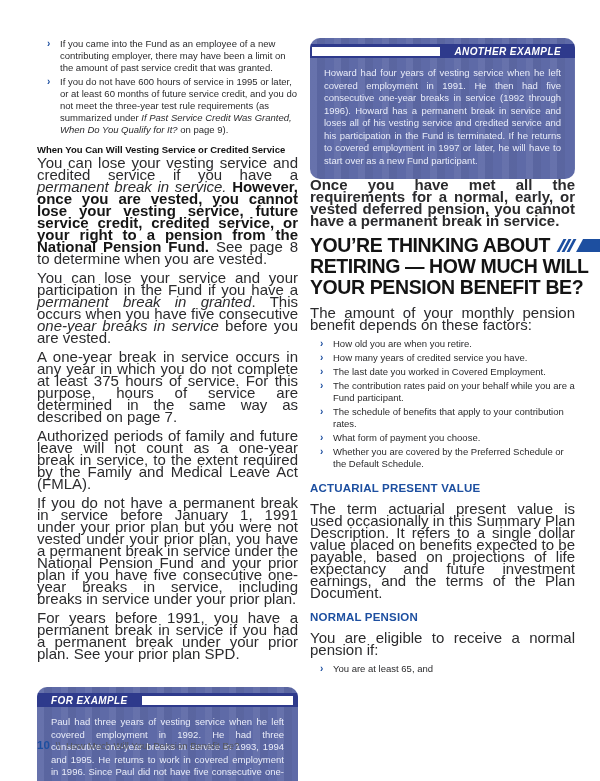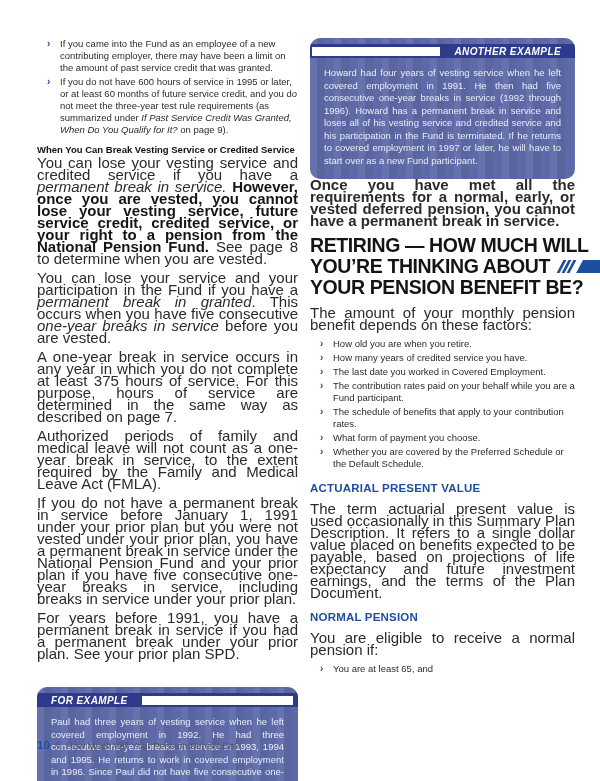--- a/index.html
+++ b/index.html
@@ -58,26 +58,26 @@
         <li>
           <span class="arrow">›</span>
           <span class="li-text"><span>If you came into the Fund as an employee of a new contributing employer, there may have been a limit on the amount of past service credit that was granted.</span></span>
         </li>
         <li>
           <span class="arrow">›</span>
           <span class="li-text"><span>If you do not have 600 hours of service in 1995 or later, or at least 60 months of future service credit, and you do not meet the three-year test rule requirements (as summarized under </span><span class="run-i">If Past Service Credit Was Granted, When Do You Qualify for It?</span><span> on page 9).</span></span>
         </li>
       </ul>
 
-      <h3 class="black-head">When You Can Break Vesting Service or Credited Service</h3>
+      <h3 class="black-head">When You Can Will Vesting Service or Credited Service</h3>
       <p class="body-p"><span>You can lose your vesting service and credited service if you have a </span><span class="run-i">permanent break in service. </span><span class="run-b">However, once you are vested, you cannot lose your vesting service, future service credit, credited service, or your right to a pension from the National Pension Fund. </span><span>See page 8 to determine when you are vested.</span></p>
 
       <p class="body-p"><span>You can lose your service and your participation in the Fund if you have a </span><span class="run-i">permanent break in granted</span><span>. This occurs when you have five consecutive </span><span class="run-i">one-year breaks in service</span><span> before you are vested.</span></p>
       <p class="body-p">A one-year break in service occurs in any year in which you do not complete at least 375 hours of service. For this purpose, hours of service are determined in the same way as described on page 7.</p>
-      <p class="body-p">Authorized periods of family and medical leave will not count as a one-year break in service, to the extent required by the Family and Medical Leave Act (FMLA).</p>
+      <p class="body-p">Authorized periods of family and future leave will not count as a one-year break in service, to the extent required by the Family and Medical Leave Act (FMLA).</p>
       <p class="body-p">If you do not have a permanent break in service before January 1, 1991 under your prior plan but you were not vested under your prior plan, you have a permanent break in service under the National Pension Fund and your prior plan if you have five consecutive one-year breaks in service, including breaks in service under your prior plan.</p>
       <p class="body-p">For years before 1991, you have a permanent break in service if you had a permanent break under your prior plan. See your prior plan SPD.</p>
 
       <div class="example-box left-box">
         <div class="box-band">
           <span class="box-label">FOR EXAMPLE</span>
           <span class="band-strip right-side"></span>
         </div>
         <p class="box-body">Paul had three years of vesting service when he left covered employment in 1992. He had three consecutive one-year breaks in service in 1993, 1994 and 1995. He returns to work in covered employment in 1996. Since Paul did not have five consecutive one-year breaks in service, he does not have a permanent break in service. He can add his three years of vesting service before the one-year breaks to any additional vesting service he then earns.</p>
       </div>
@@ -90,30 +90,30 @@
         <div class="box-band">
           <span class="band-strip left-side"></span>
           <span class="box-label">ANOTHER EXAMPLE</span>
         </div>
         <p class="box-body">Howard had four years of vesting service when he left covered employment in 1991. He then had five consecutive one-year breaks in service (1992 through 1996). Howard has a permanent break in service and loses all of his vesting service and credited service and his participation in the Fund is terminated. If he returns to covered employment in 1997 or later, he will have to start over as a new Fund participant.</p>
       </div>
 
       <p class="body-p note-bold">Once you have met all the requirements for a normal, early, or vested deferred pension, you cannot have a permanent break in service.</p>
 
       <h1 class="main-heading">
-        <span class="h-line">RETIRING — HOW MUCH WILL</span>
         <span class="h-line">
           <span>YOU’RE THINKING ABOUT</span>
           <span class="stripes">
             <span class="stripe"></span>
             <span class="stripe"></span>
             <span class="stripe"></span>
             <span class="stripe-solid"></span>
           </span>
         </span>
+        <span class="h-line">RETIRING — HOW MUCH WILL</span>
         <span class="h-line">YOUR PENSION BENEFIT BE?</span>
       </h1>
 
       <p class="body-p">The amount of your monthly pension benefit depends on these factors:</p>
 
       <ul class="arrow-list factors">
         <li>
             <span class="arrow">›</span>
             <span class="li-text">How old you are when you retire.</span>
           </li>

